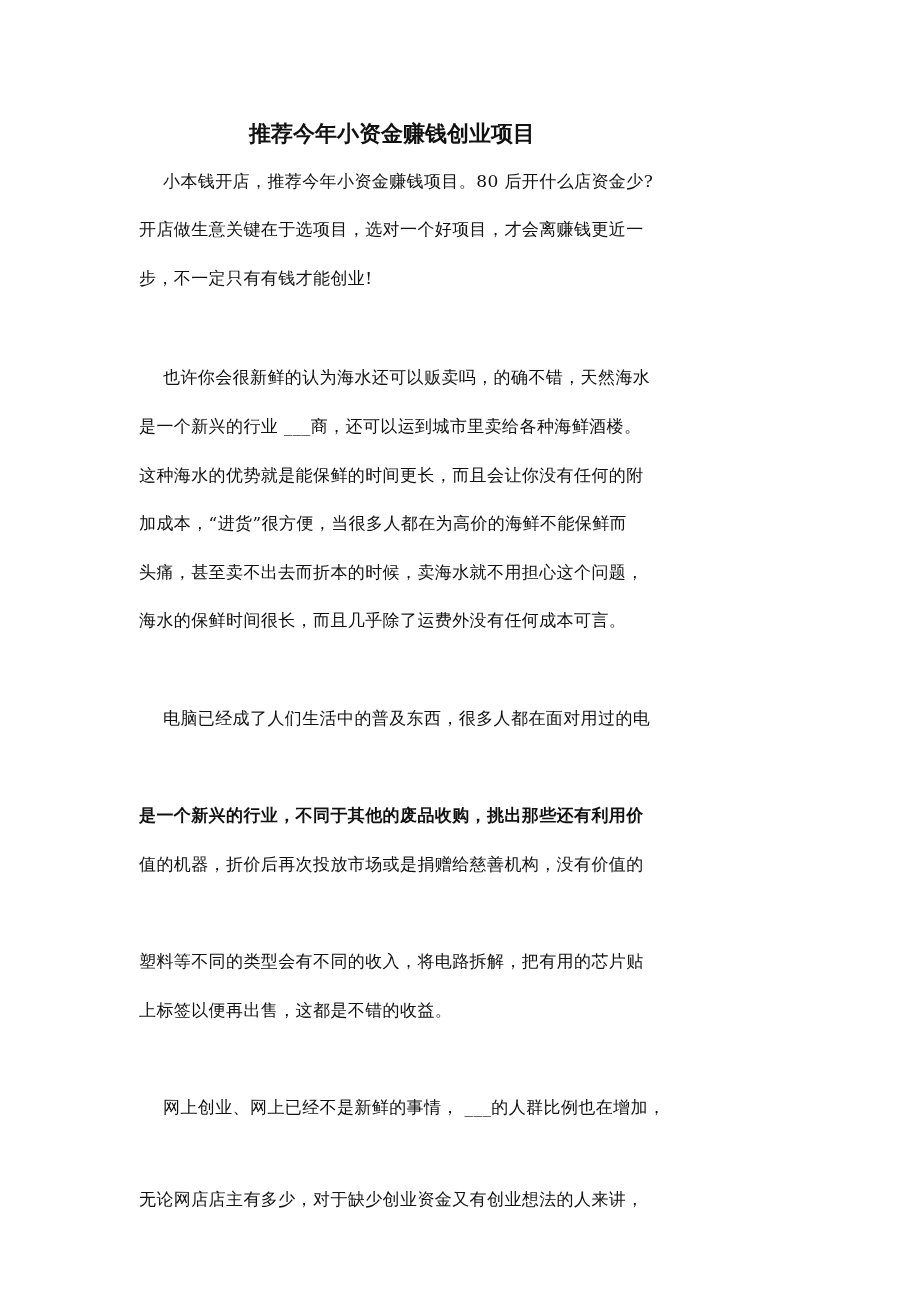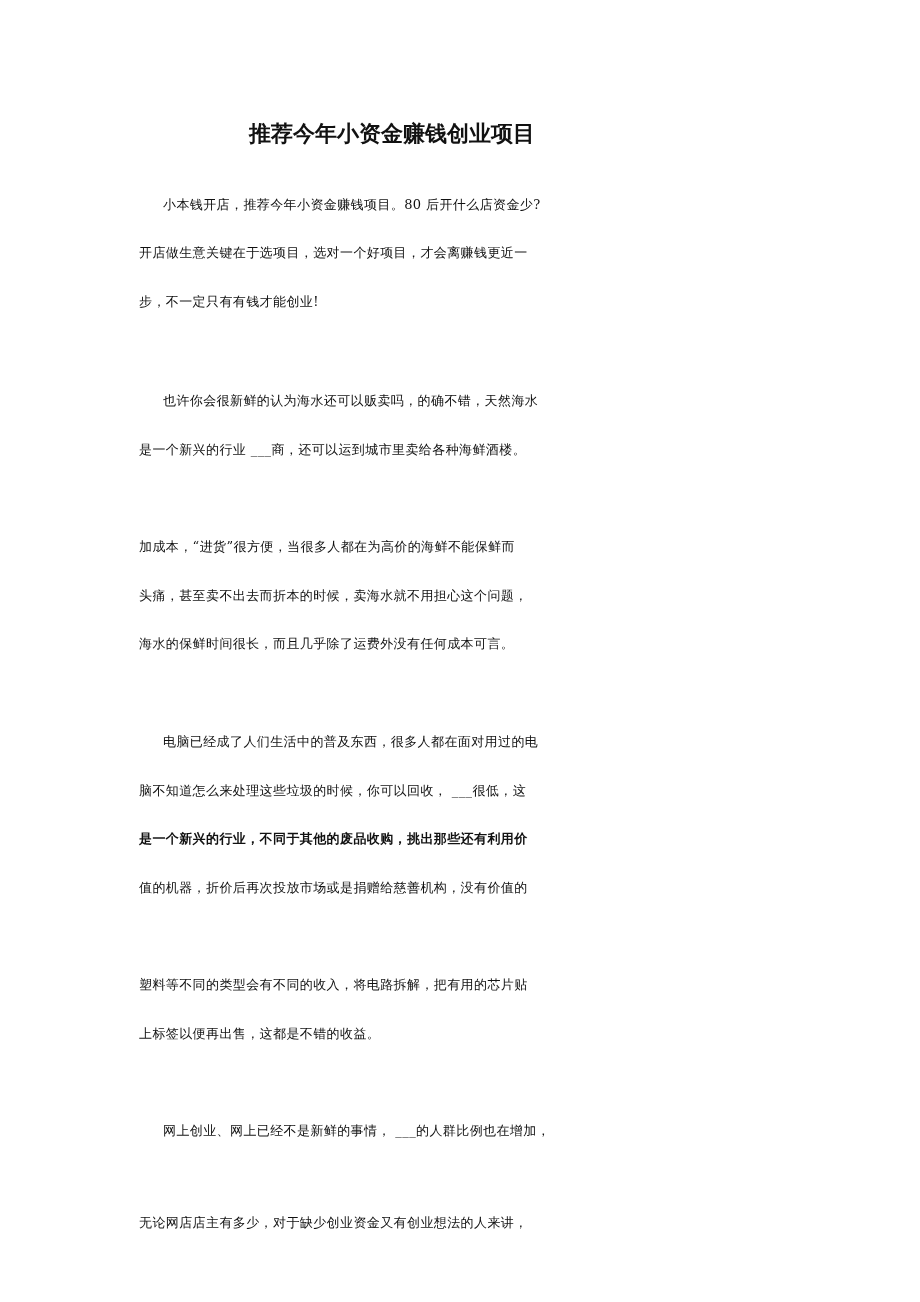--- a/index.html
+++ b/index.html
@@ -30,48 +30,47 @@
       text-align: center;
       font-family: "DejaVu Sans", "Liberation Sans", sans-serif;
       font-weight: bold;
       font-size: 22px;
       line-height: 32px;
       letter-spacing: 0px;
     }
     .line {
       position: absolute;
       left: 139px;
-      font-size: 13px;
+      font-size: 17px;
       line-height: 30px;
       white-space: nowrap;
       letter-spacing: 0.4px;
-      margin-top: 24px;
     }
     .indent {
       left: 163px;
     }
   </style>
 </head>
 <body>
 
 <div class="page">
   <div class="title">推荐今年小资金赚钱创业项目</div>
 
   <div class="line indent" style="top:166px;">小本钱开店，推荐今年小资金赚钱项目。80 后开什么店资金少?</div>
   <div class="line" style="top:214px;">开店做生意关键在于选项目，选对一个好项目，才会离赚钱更近一</div>
   <div class="line" style="top:263px;">步，不一定只有有钱才能创业!</div>
 
   <div class="line indent" style="top:362px;">也许你会很新鲜的认为海水还可以贩卖吗，的确不错，天然海水</div>
   <div class="line" style="top:411px;">是一个新兴的行业 ___商，还可以运到城市里卖给各种海鲜酒楼。</div>
+  <div class="line" style="top:460px;">这种海水的优势就是能保鲜的时间更长，而且会让你没有任何的附</div>
   <div class="line" style="top:508px;">加成本，“进货”很方便，当很多人都在为高价的海鲜不能保鲜而</div>
   <div class="line" style="top:557px;">头痛，甚至卖不出去而折本的时候，卖海水就不用担心这个问题，</div>
   <div class="line" style="top:605px;">海水的保鲜时间很长，而且几乎除了运费外没有任何成本可言。</div>
 
   <div class="line indent" style="top:703px;">电脑已经成了人们生活中的普及东西，很多人都在面对用过的电</div>
-  <div class="line" style="top:752px;">脑不知道怎么来处理这些垃圾的时候，你可以回收， ___很低，这</div>
   <div class="line" style="top:800px;font-weight:bold;">是一个新兴的行业，不同于其他的废品收购，挑出那些还有利用价</div>
   <div class="line" style="top:849px;">值的机器，折价后再次投放市场或是捐赠给慈善机构，没有价值的</div>
   <div class="line" style="top:946px;">塑料等不同的类型会有不同的收入，将电路拆解，把有用的芯片贴</div>
   <div class="line" style="top:995px;">上标签以便再出售，这都是不错的收益。</div>
 
   <div class="line indent" style="top:1092px;">网上创业、网上已经不是新鲜的事情， ___的人群比例也在增加，</div>
   <div class="line" style="top:1184px;">无论网店店主有多少，对于缺少创业资金又有创业想法的人来讲，</div>
 </div>
 
 </body></html>

